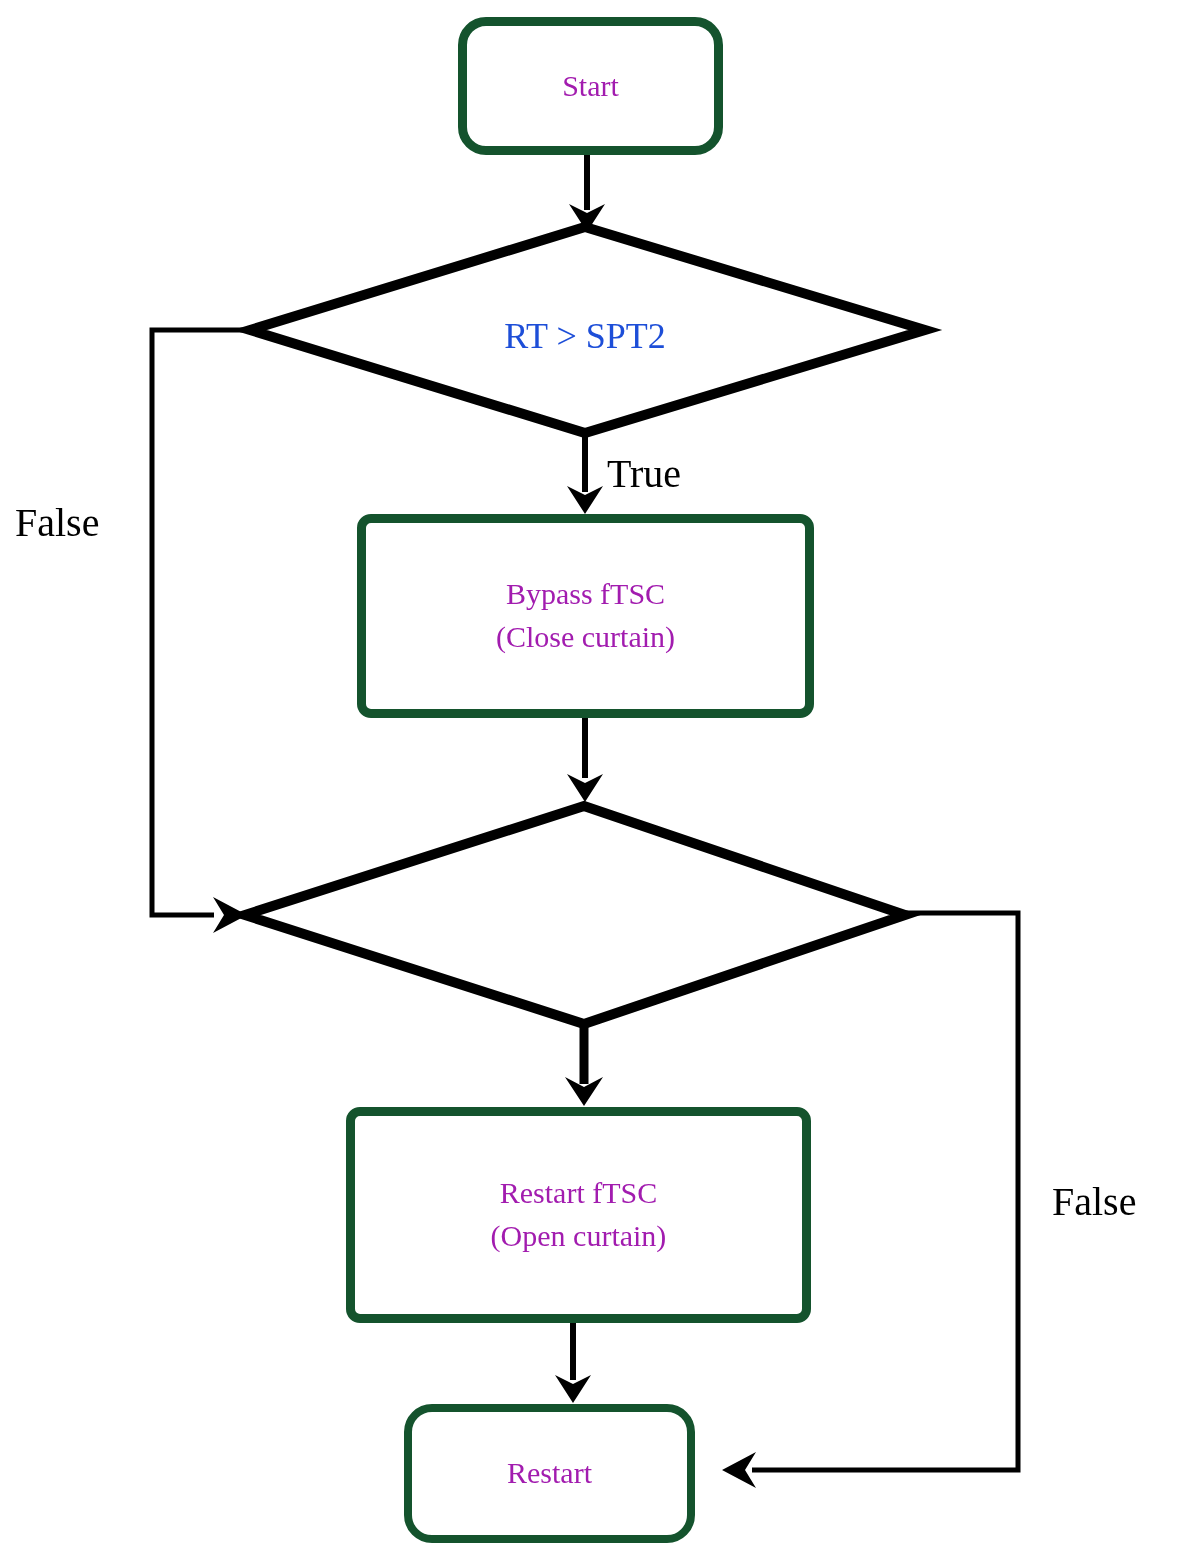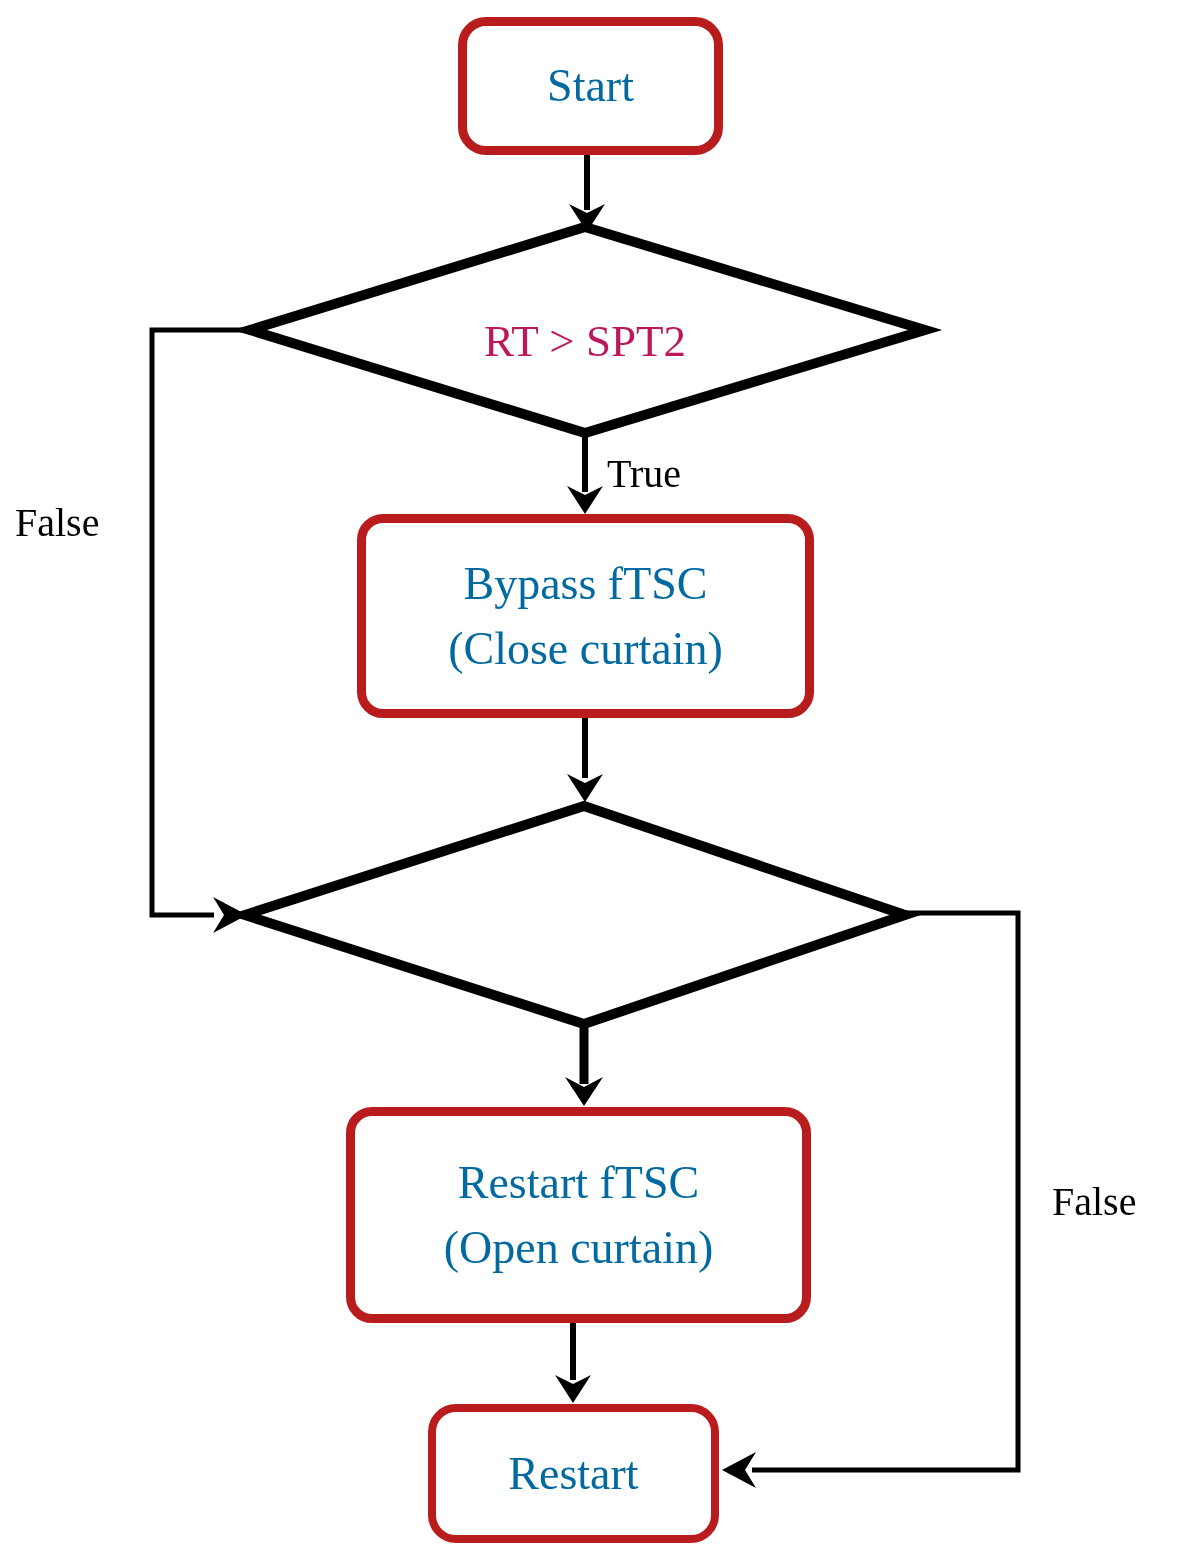--- a/index.html
+++ b/index.html
@@ -18,38 +18,38 @@
   }
   .stage svg {
     position: absolute;
     left: 0;
     top: 0;
   }
   .node {
     position: absolute;
     box-sizing: border-box;
     background: #ffffff;
-    border: 9px solid #b91c1c;
+    border: 9px solid #14532d;
     display: flex;
     flex-direction: column;
     align-items: center;
     justify-content: center;
     text-align: center;
-    font-size: 46px;
+    font-size: 30px;
     line-height: 1.42;
-    color: #0369a1;
+    color: #a21caf;
   }
   .terminator { border-radius: 28px; }
-  .process    { border-radius: 26px; }
+  .process    { border-radius: 14px; }
   .diamond-label {
     position: absolute;
     text-align: center;
-    font-size: 45px;
+    font-size: 36px;
     white-space: nowrap;
-    color: #be185d;
+    color: #1d4ed8;
   }
   .edge-label {
     position: absolute;
     font-size: 40px;
     white-space: nowrap;
     color: #000000;
   }
 </style>
 </head>
 <body>
@@ -90,21 +90,21 @@
   <div class="node process" style="left:357px; top:514px; width:457px; height:204px;">
     <span>Bypass fTSC</span>
     <span>(Close curtain)</span>
   </div>
 
   <div class="node process" style="left:346px; top:1107px; width:465px; height:216px;">
     <span>Restart fTSC</span>
     <span>(Open curtain)</span>
   </div>
 
-  <div class="node terminator" style="left:428px; top:1404px; width:291px; height:139px; border-width:8px;">
+  <div class="node terminator" style="left:404px; top:1404px; width:291px; height:139px; border-width:8px;">
     <span>Restart</span>
   </div>
 
   <div class="diamond-label" style="left:335px; top:315px; width:500px;">RT &gt; SPT2</div>
 
   <div class="edge-label" style="left:607px; top:450px;">True</div>
   <div class="edge-label" style="left:15px; top:499px;">False</div>
   <div class="edge-label" style="left:1052px; top:1178px;">False</div>
 
 </div>

